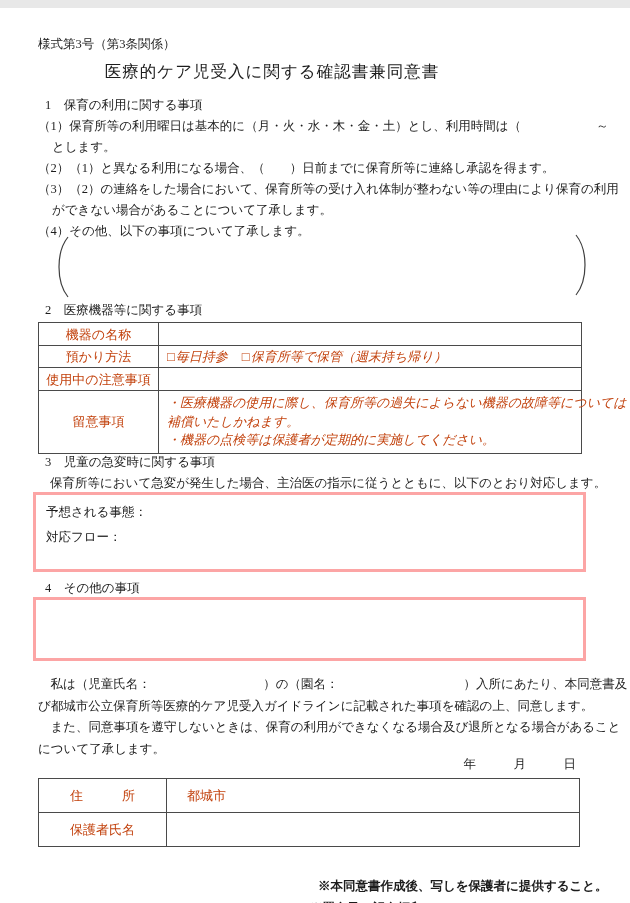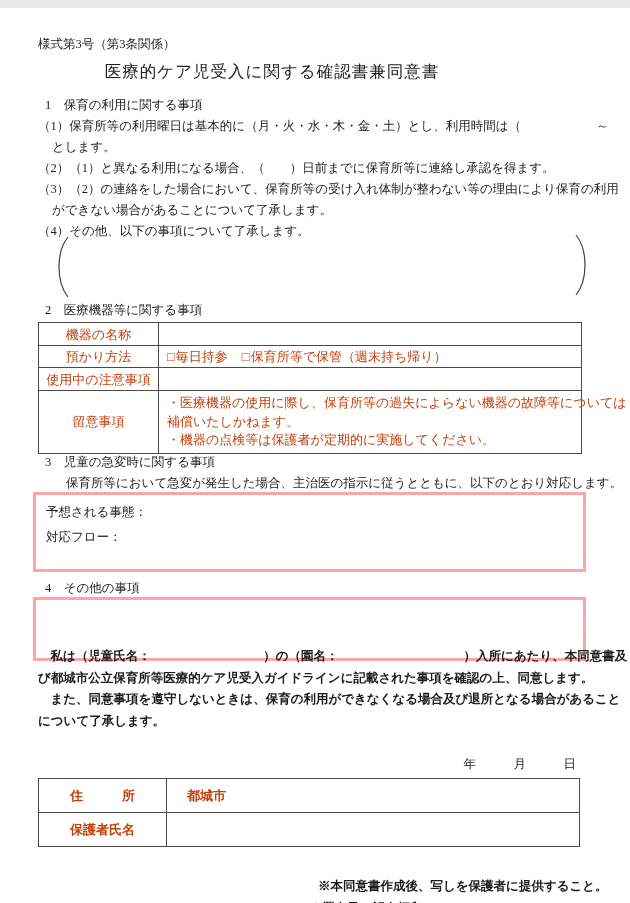--- a/index.html
+++ b/index.html
@@ -11,34 +11,34 @@
   }
   .abs { position:absolute; }
   .title { width:544px; text-align:center; font-size:16.5px; letter-spacing:1px; }
   .line { height:21px; white-space:pre; }
   .line.indent { padding-left:14px; }
   .bracket-svg { display:block; }
   table { border-collapse:collapse; }
   td { border:1px solid #4a4a4a; font-size:13px; color:#c2410c; vertical-align:middle; }
   .tbl1 { width:544px; table-layout:fixed; }
   .tbl1 td.lbl { width:115px; text-align:center; padding:0 2px; }
-  .tbl1 td.val { padding:0 8px; }
+  .tbl1 td.val { padding:0 8px;font-style:italic; }
   .tbl1 tr.r1 td, .tbl1 tr.r3 td { height:22px; }
   .tbl1 tr.r2 td { height:21px; }
   .tbl1 tr.r4 td.val { padding:3px 8px; vertical-align:top; }
   .tbl1 tr.r4 td { height:55px; }
   .note-line { line-height:18.5px; white-space:pre; }
   .opt { margin-right:14px; white-space:pre; }
   .opt .cb { margin-right:1px; }
   .freebox { border:3px solid #fca5a5; background:#fff; }
   .freebox .inner { padding:5px 10px; }
   .freebox .bline { line-height:25px; white-space:pre; }
   .consent .line { line-height:21.5px; height:21.5px; }
   .dateline { width:538px; text-align:right; white-space:pre; }
-  .tbl2 { width:542px; table-layout:fixed;font-weight:bold; }
+  .tbl2 { width:542px; table-layout:fixed; }
   .tbl2 td.lbl { width:125px; text-align:center; }
   .tbl2 td.val { padding:0 0 0 20px; }
   .tbl2 tr td { height:31px; }
   .foot-note { font-weight:bold; white-space:pre; }
 </style>
 </head>
 <body>
 
 <div class="page">
 
@@ -91,33 +91,33 @@
       <td class="val">
         <div class="note-line">・医療機器の使用に際し、保育所等の過失によらない機器の故障等については</div>
         <div class="note-line">補償いたしかねます。</div>
         <div class="note-line">・機器の点検等は保護者が定期的に実施してください。</div>
       </td>
     </tr>
   </tbody>
     </table>
 
   <div class="abs" style="left:45px; top:444px;">3　児童の急変時に関する事項</div>
-  <div class="abs" style="left:66px; top:465px;">保育所等において急変が発生した場合、主治医の指示に従うとともに、以下のとおり対応します。</div>
+  <div class="abs" style="left:50px; top:465px;">保育所等において急変が発生した場合、主治医の指示に従うとともに、以下のとおり対応します。</div>
 
   <div class="abs freebox" style="left:33px; top:484px; width:547px; height:74px;">
     <div class="inner">
       <div class="bline">予想される事態：</div>
       <div class="bline">対応フロー：</div>
     </div>
   </div>
 
   <div class="abs" style="left:45px; top:570px;">4　その他の事項</div>
   <div class="abs freebox" style="left:33px; top:589px; width:547px; height:58px;"></div>
 
-  <div class="abs consent" style="left:38px; top:638px; width:560px;font-weight:bold;">
+  <div class="abs consent" style="left:38px; top:666px; width:560px;">
     <div class="line">　私は（児童氏名：　　　　　　　　　）の（園名：　　　　　　　　　　）入所にあたり、本同意書及</div>
     <div class="line">び都城市公立保育所等医療的ケア児受入ガイドラインに記載された事項を確認の上、同意します。</div>
     <div class="line">　また、同意事項を遵守しないときは、保育の利用ができなくなる場合及び退所となる場合があること</div>
     <div class="line">について了承します。</div>
   </div>
 
   <div class="abs dateline" style="left:38px; top:746px;">年　　　月　　　日</div>
 
   <table class="abs tbl2" style="left:38px; top:770px;">
     <tbody>

